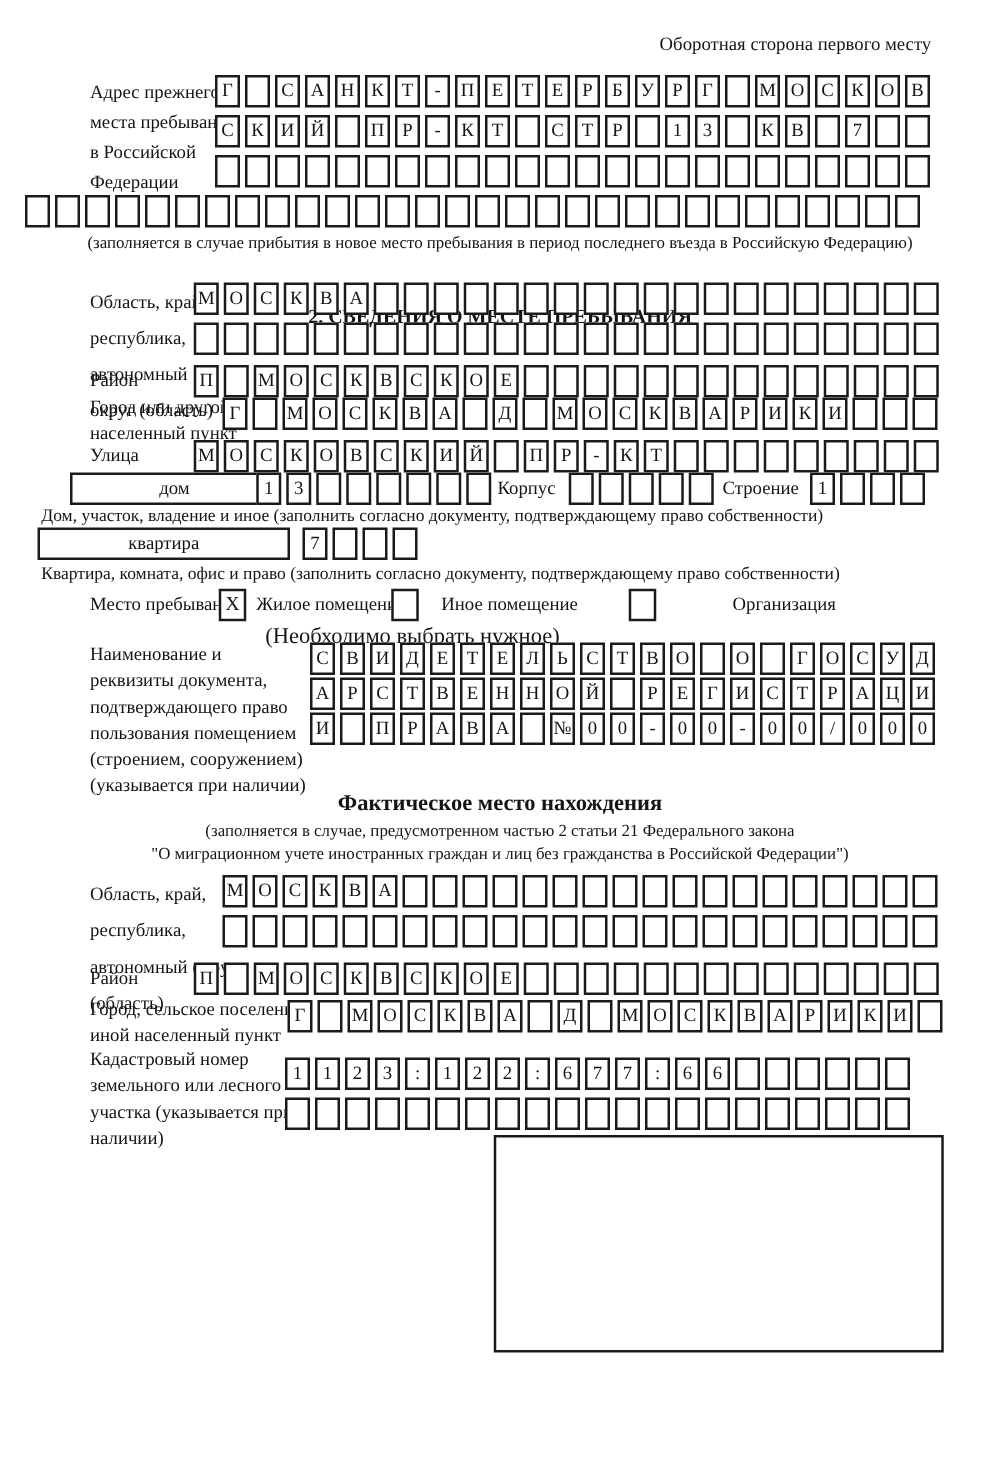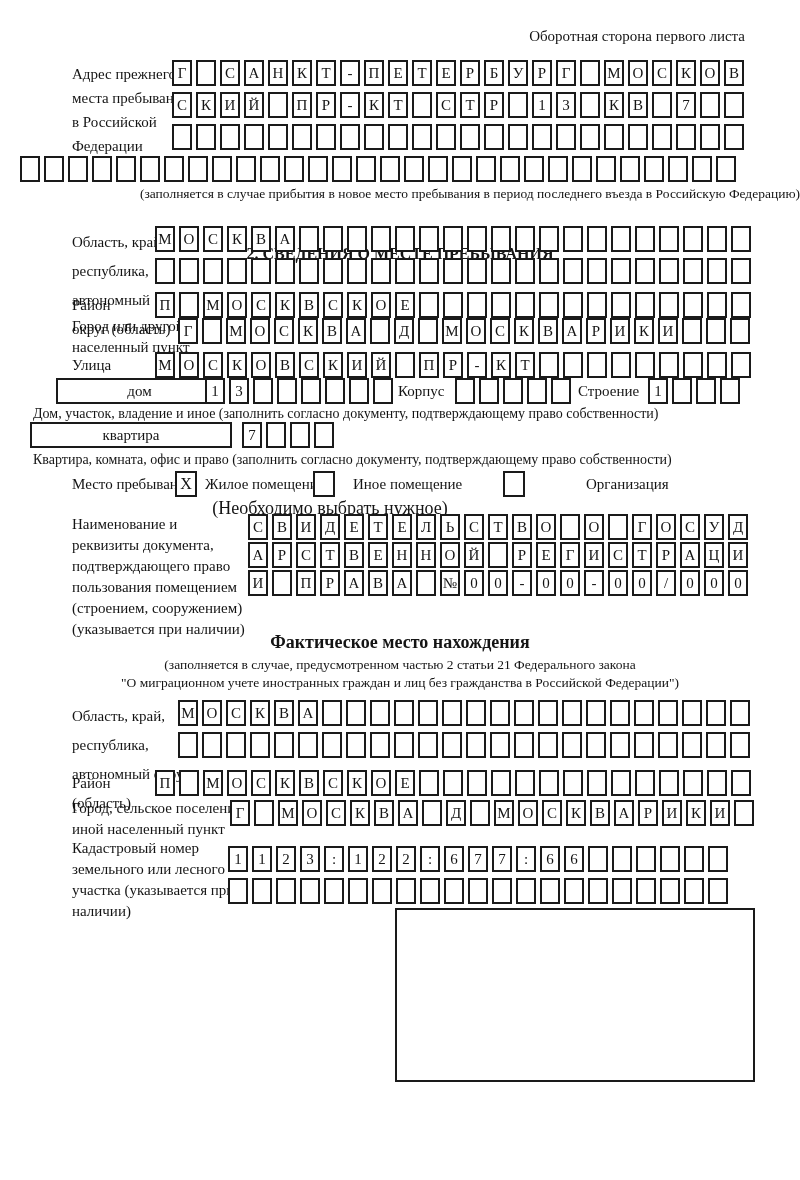--- a/index.html
+++ b/index.html
@@ -36,28 +36,28 @@
   }
   .stamp{
     border:2px solid #1a1a1a;box-sizing:border-box;background:#fff;
   }
 </style>
 </head>
 <body>
 
 <div class="page">
 
-  <div class="abs lbl" style="top:26px;right:55px;">Оборотная сторона первого листа</div>
+  <div class="abs lbl" style="top:26px;right:55px;">Оборотная сторона первого месту</div>
 
   <div class="abs lbl" style="left:72px;top:62px;width:122px;line-height:24px;">Адрес прежнего места пребывания в Российской Федерации</div>
   <div class="abs boxrow" style="left:172px;top:60px;"><span class="cell">Г</span><span class="cell"></span><span class="cell">С</span><span class="cell">А</span><span class="cell">Н</span><span class="cell">К</span><span class="cell">Т</span><span class="cell">-</span><span class="cell">П</span><span class="cell">Е</span><span class="cell">Т</span><span class="cell">Е</span><span class="cell">Р</span><span class="cell">Б</span><span class="cell">У</span><span class="cell">Р</span><span class="cell">Г</span><span class="cell"></span><span class="cell">М</span><span class="cell">О</span><span class="cell">С</span><span class="cell">К</span><span class="cell">О</span><span class="cell">В</span></div>
   <div class="abs boxrow" style="left:172px;top:92px;"><span class="cell">С</span><span class="cell">К</span><span class="cell">И</span><span class="cell">Й</span><span class="cell"></span><span class="cell">П</span><span class="cell">Р</span><span class="cell">-</span><span class="cell">К</span><span class="cell">Т</span><span class="cell"></span><span class="cell">С</span><span class="cell">Т</span><span class="cell">Р</span><span class="cell"></span><span class="cell">1</span><span class="cell">3</span><span class="cell"></span><span class="cell">К</span><span class="cell">В</span><span class="cell"></span><span class="cell">7</span><span class="cell"></span><span class="cell"></span></div>
   <div class="abs boxrow" style="left:172px;top:124px;"><span class="cell"></span><span class="cell"></span><span class="cell"></span><span class="cell"></span><span class="cell"></span><span class="cell"></span><span class="cell"></span><span class="cell"></span><span class="cell"></span><span class="cell"></span><span class="cell"></span><span class="cell"></span><span class="cell"></span><span class="cell"></span><span class="cell"></span><span class="cell"></span><span class="cell"></span><span class="cell"></span><span class="cell"></span><span class="cell"></span><span class="cell"></span><span class="cell"></span><span class="cell"></span><span class="cell"></span></div>
   <div class="abs boxrow" style="left:20px;top:156px;"><span class="cell"></span><span class="cell"></span><span class="cell"></span><span class="cell"></span><span class="cell"></span><span class="cell"></span><span class="cell"></span><span class="cell"></span><span class="cell"></span><span class="cell"></span><span class="cell"></span><span class="cell"></span><span class="cell"></span><span class="cell"></span><span class="cell"></span><span class="cell"></span><span class="cell"></span><span class="cell"></span><span class="cell"></span><span class="cell"></span><span class="cell"></span><span class="cell"></span><span class="cell"></span><span class="cell"></span><span class="cell"></span><span class="cell"></span><span class="cell"></span><span class="cell"></span><span class="cell"></span><span class="cell"></span></div>
-  <div class="abs cap center" style="left:0;top:186px;width:800px;text-align:right;">(заполняется в случае прибытия в новое место пребывания в период последнего въезда в Российскую Федерацию)</div>
+  <div class="abs cap center" style="left:0;top:186px;width:800px;">(заполняется в случае прибытия в новое место пребывания в период последнего въезда в Российскую Федерацию)</div>
 
   <div class="abs bold center" style="left:0;top:204px;width:800px;font-size:16px;margin-top:41px;">2. СВЕДЕНИЯ О МЕСТЕ ПРЕБЫВАНИЯ</div>
 
   <div class="abs lbl" style="left:72px;top:228px;width:108px;line-height:29px;">Область, край, республика, автономный округ (область)</div>
   <div class="abs boxrow" style="left:155px;top:226px;"><span class="cell">М</span><span class="cell">О</span><span class="cell">С</span><span class="cell">К</span><span class="cell">В</span><span class="cell">А</span><span class="cell"></span><span class="cell"></span><span class="cell"></span><span class="cell"></span><span class="cell"></span><span class="cell"></span><span class="cell"></span><span class="cell"></span><span class="cell"></span><span class="cell"></span><span class="cell"></span><span class="cell"></span><span class="cell"></span><span class="cell"></span><span class="cell"></span><span class="cell"></span><span class="cell"></span><span class="cell"></span><span class="cell"></span></div>
   <div class="abs boxrow" style="left:155px;top:258px;"><span class="cell"></span><span class="cell"></span><span class="cell"></span><span class="cell"></span><span class="cell"></span><span class="cell"></span><span class="cell"></span><span class="cell"></span><span class="cell"></span><span class="cell"></span><span class="cell"></span><span class="cell"></span><span class="cell"></span><span class="cell"></span><span class="cell"></span><span class="cell"></span><span class="cell"></span><span class="cell"></span><span class="cell"></span><span class="cell"></span><span class="cell"></span><span class="cell"></span><span class="cell"></span><span class="cell"></span><span class="cell"></span></div>
 
   <div class="abs lbl" style="left:72px;top:295px;">Район</div>
   <div class="abs boxrow" style="left:155px;top:292px;"><span class="cell">П</span><span class="cell"></span><span class="cell">М</span><span class="cell">О</span><span class="cell">С</span><span class="cell">К</span><span class="cell">В</span><span class="cell">С</span><span class="cell">К</span><span class="cell">О</span><span class="cell">Е</span><span class="cell"></span><span class="cell"></span><span class="cell"></span><span class="cell"></span><span class="cell"></span><span class="cell"></span><span class="cell"></span><span class="cell"></span><span class="cell"></span><span class="cell"></span><span class="cell"></span><span class="cell"></span><span class="cell"></span><span class="cell"></span></div>
 

